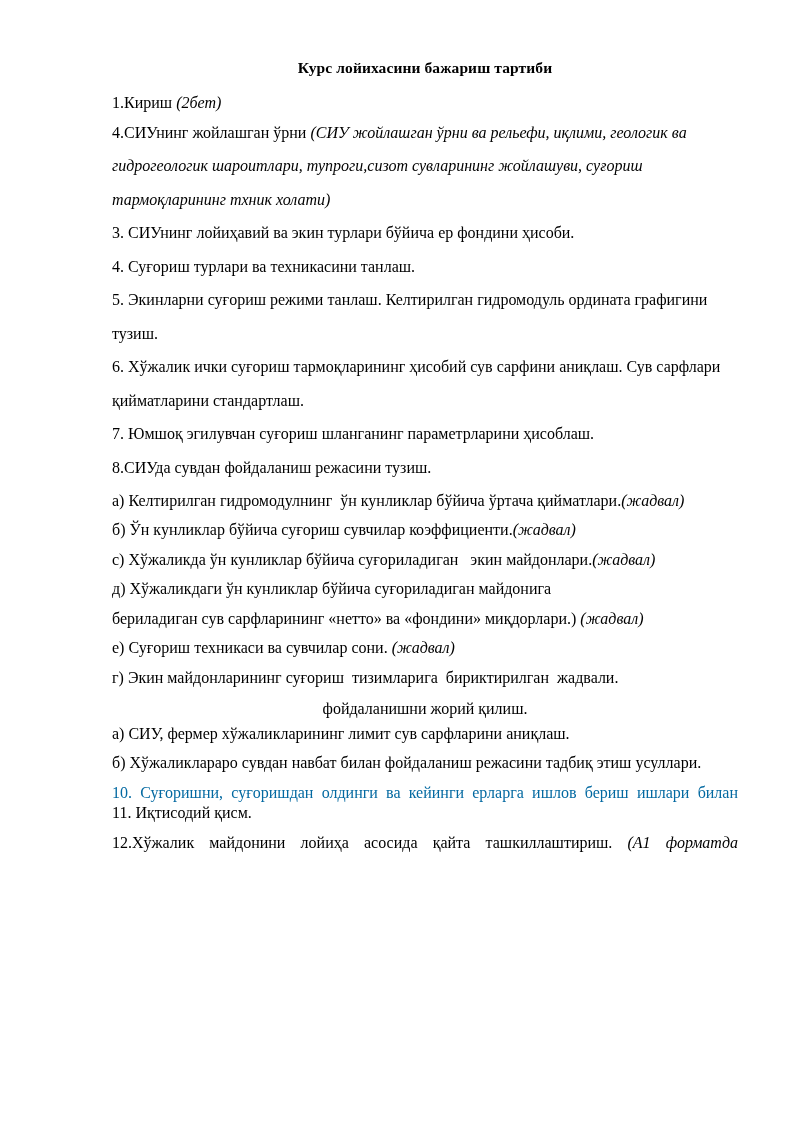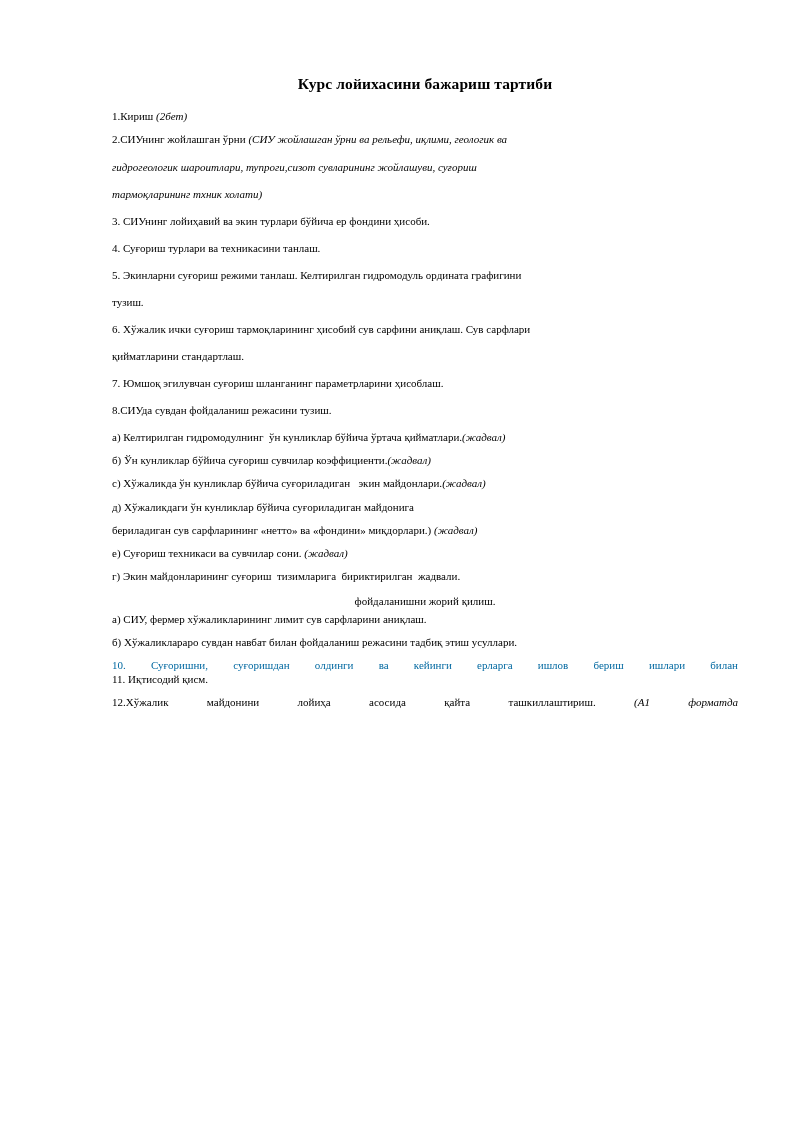--- a/index.html
+++ b/index.html
@@ -13,37 +13,37 @@
     height: 1131px;
     position: relative;
     font-family: "Liberation Serif", "DejaVu Serif", serif;
     color: #000000;
     overflow: hidden;
   }
   .page {
     width: 800px;
     height: 1094px;
     box-sizing: border-box;
-    padding: 62px 62px 40px 112px;
+    padding: 46px 62px 40px 112px;
     background: #ffffff;
   }
   .doc-body {
     width: 626px;
   }
   .doc-title {
     text-align: center;
     font-weight: bold;
     font-size: 15.5px;
     line-height: 1.25;
     margin: 12px 0 16px 0;
     letter-spacing: 0.1px;
   }
   
   .p {
-    font-size: 11px;
+    font-size: 16px;
     line-height: 1.28;
     margin: 0;
     text-align: left;
     white-space: pre-wrap;
   }
   
   .sp-loose   { margin-bottom: 13px; }
   .sp-medium  { margin-bottom: 9px; }
   .sp-tight   { margin-bottom: 4px; text-align: center; }
   .sp-none    { margin-bottom: 0; }
@@ -62,21 +62,21 @@
 </head>
 <body>
 
 <div class="page">
   <div class="doc-body">
 
     <h1 class="doc-title">Курс лойихасини бажариш тартиби</h1>
 
     <p class="p sp-medium"><span>1.Кириш </span><span class="ital">(2бет)</span></p>
 
-    <p class="p sp-loose"><span>2.СИУнинг жойлашган ўрни </span><span class="ital">(СИУ жойлашган ўрни ва рельефи, иқлими, геологик ва</span></p>
+    <p class="p sp-loose"><span>4.СИУнинг жойлашган ўрни </span><span class="ital">(СИУ жойлашган ўрни ва рельефи, иқлими, геологик ва</span></p>
     <p class="p sp-loose ital">гидрогеологик шароитлари, тупроги,сизот сувларининг жойлашуви, суғориш</p>
     <p class="p sp-loose ital">тармоқларининг тхник холати)</p>
 
     <p class="p sp-loose">3. СИУнинг лойиҳавий ва экин турлари бўйича ер фондини ҳисоби.</p>
 
     <p class="p sp-loose">4. Суғориш турлари ва техникасини танлаш.</p>
 
     <p class="p sp-loose">5. Экинларни суғориш режими танлаш. Келтирилган гидромодуль ордината графигини</p>
     <p class="p sp-loose">тузиш.</p>
 

